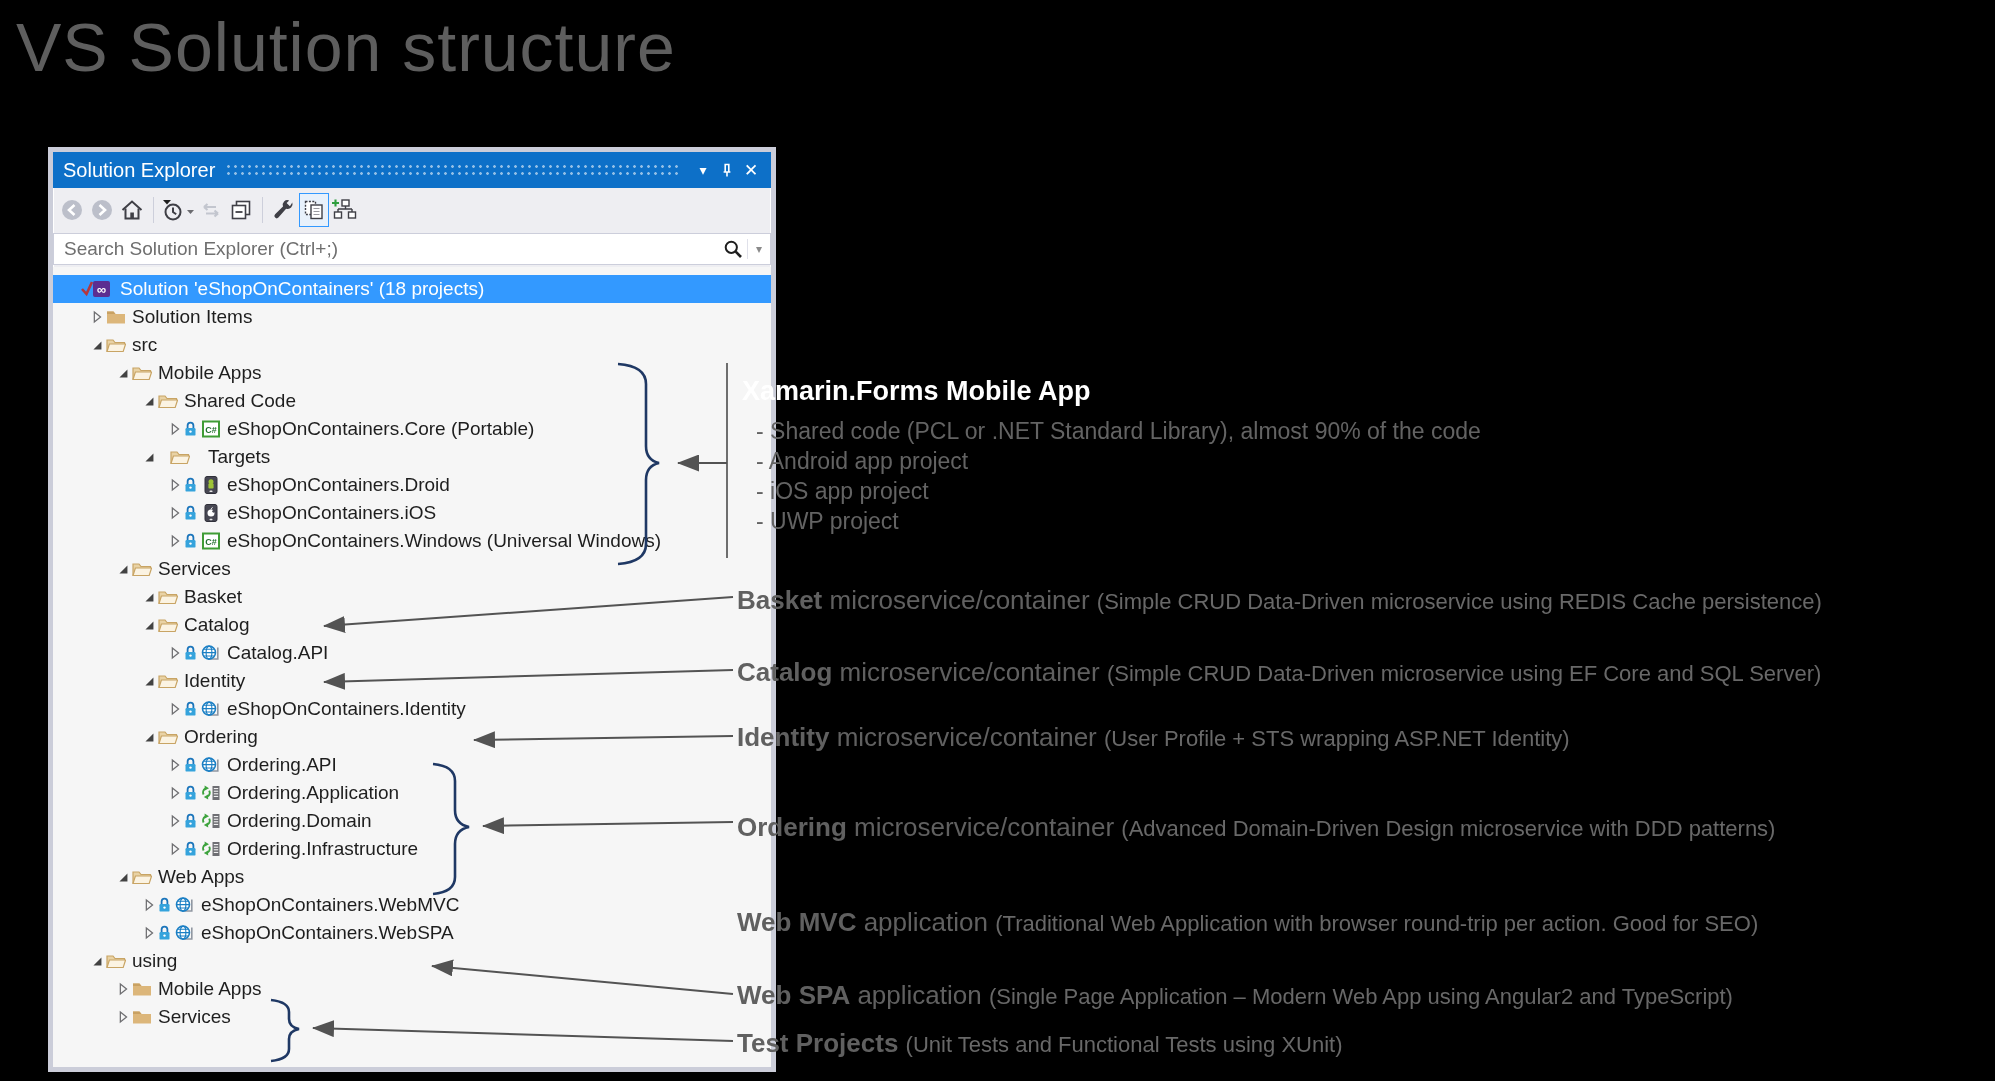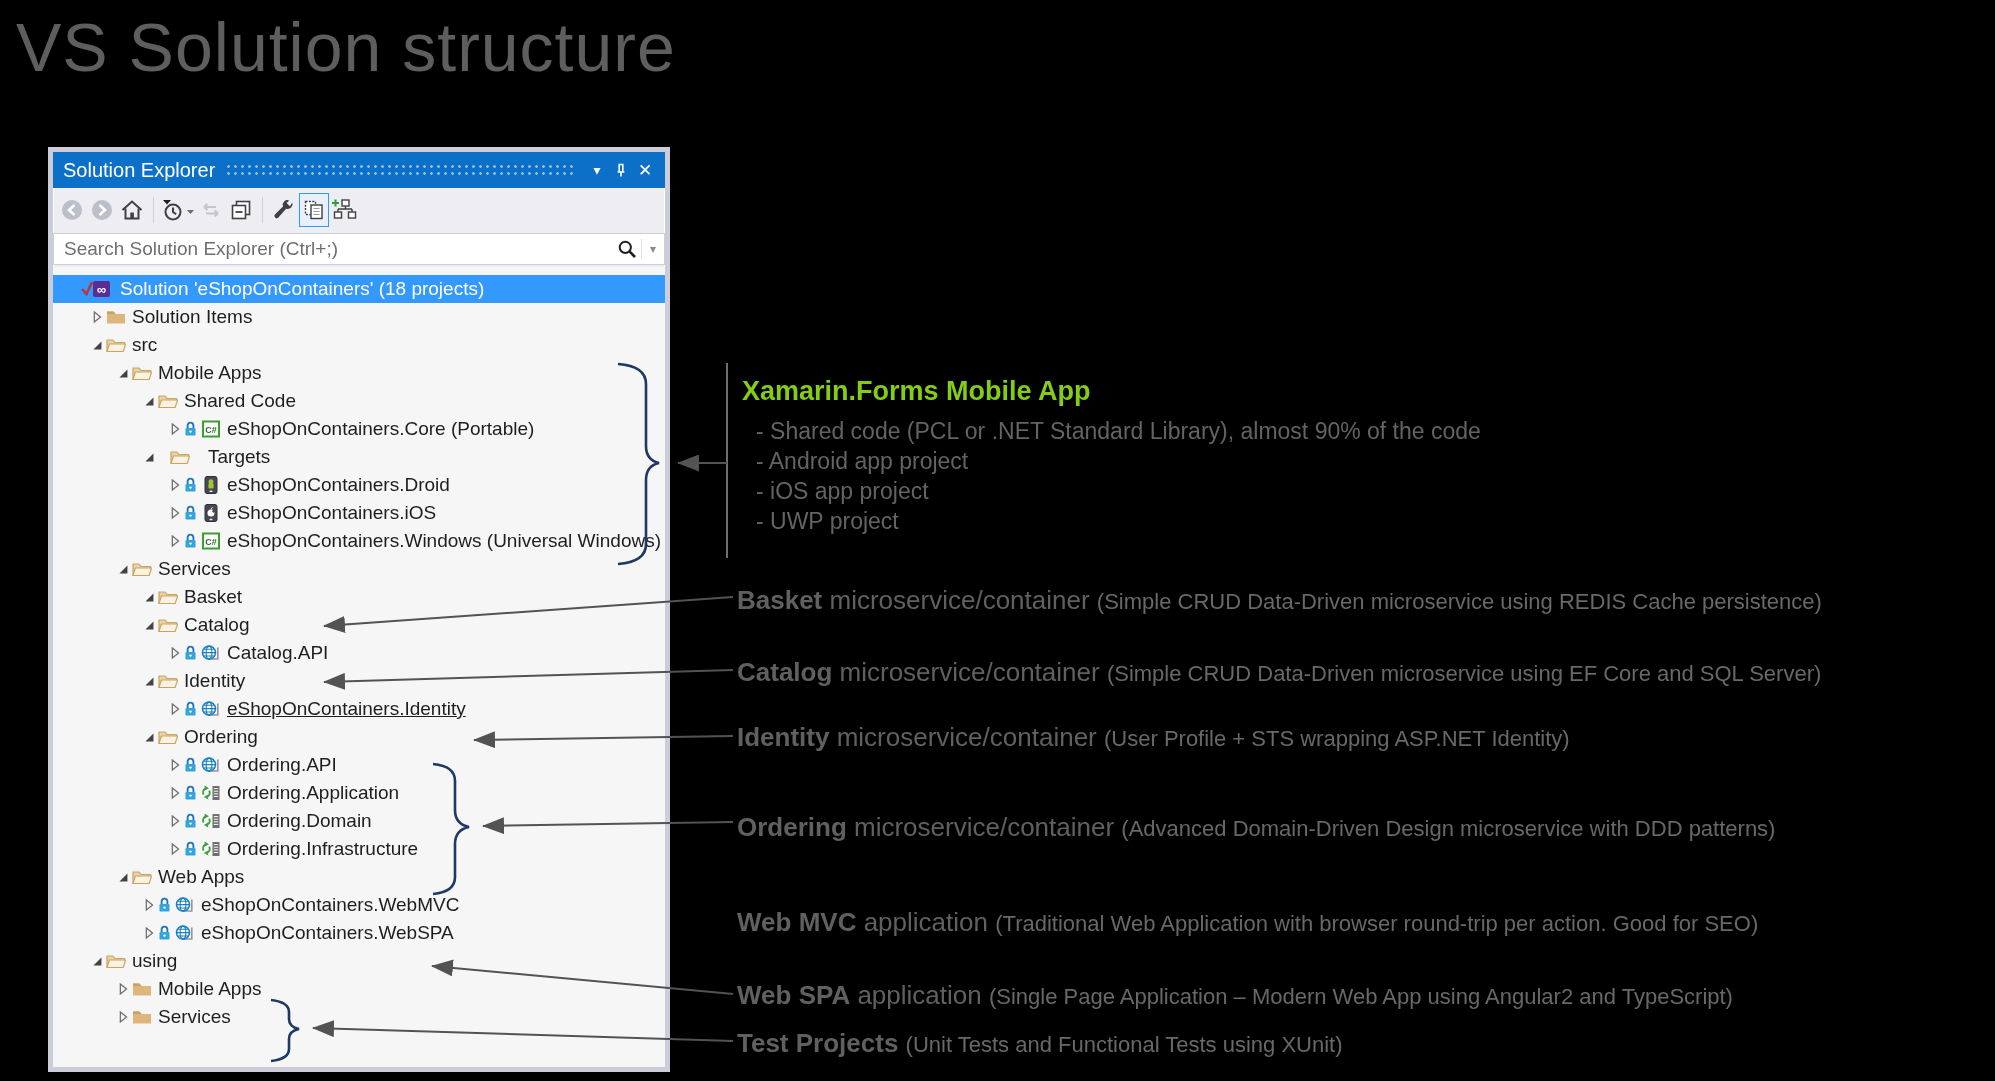--- a/index.html
+++ b/index.html
@@ -4,21 +4,21 @@
 <style>
   html,body{margin:0;padding:0;background:#000;}
   body{width:1995px;height:1081px;position:relative;overflow:hidden;
        font-family:"Liberation Sans",sans-serif;}
 
   
   .slide-title{position:absolute;left:16px;top:8px;font-size:68px;font-weight:300;
                color:#5E5E5E;letter-spacing:1px;white-space:nowrap;}
 
   
-  .panel{position:absolute;left:48px;top:147px;width:622px;height:925px;
+  .panel{position:absolute;left:48px;top:147px;width:728px;height:925px;
          box-sizing:border-box;background:#EEEEF2;border:5px solid #CBCDD9;
          box-shadow:inset 0 0 0 1px #fff;display:flex;flex-direction:column;z-index:1;}
   .titlebar{height:36px;background:#0D70C8;display:flex;align-items:center;
             color:#fff;padding:0 8px 0 10px;flex:0 0 auto;}
   .titlebar .tb-title{font-size:20px;white-space:nowrap;}
   .tb-dots{flex:1;height:14px;margin:0 10px;
            background-image:radial-gradient(rgba(255,255,255,.55) 1.1px,transparent 1.6px);
            background-size:7px 7px;}
   .tb-ico{width:24px;height:24px;display:flex;align-items:center;justify-content:center;
           font-size:14px;color:#fff;}
@@ -40,21 +40,21 @@
             white-space:nowrap;}
   .tree-row.selected{background:#3399FF;color:#fff;}
   .expander{width:19px;flex:0 0 19px;display:flex;align-items:center;justify-content:center;}
   .lockic{width:15px;flex:0 0 15px;display:flex;align-items:center;margin-right:2px;}
   .nodeic{width:22px;flex:0 0 22px;display:flex;align-items:center;margin-right:4px;}
   .nodeic.wide{width:36px;flex:0 0 36px;}
   .tlabel.bold{font-weight:bold;}
 
   
   .xamarin{position:absolute;left:742px;top:376px;z-index:2;color:#5F5F5F;}
-  .xamarin h2{margin:0;font-size:27px;font-weight:bold;color:#84cc16;white-space:nowrap;}
+  .xamarin h2{margin:0;font-size:27px;font-weight:bold;color:#ffffff;white-space:nowrap;}
   .xamarin ul{list-style:none;margin:9px 0 0 14px;padding:0;font-size:23px;line-height:30px;
               color:#636363;}
   .callout{position:absolute;left:737px;font-size:26px;color:#606060;white-space:nowrap;z-index:2;}
   .callout .b{font-weight:bold;}
   .callout .s{font-size:22px;color:#686868;}
 
   .overlay{position:absolute;left:0;top:0;z-index:3;pointer-events:none;}
 </style>
 </head>
 <body>
@@ -391,21 +391,21 @@
           </svg>
         </span>
         <span class="nodeic">
           <svg width="20" height="18" viewBox="0 0 20 18">
             <path d="M1 15.5 V4 h6 l2 2.5 h9.5 V9" fill="#E9D2A4" stroke="#C8A464" stroke-width="1.2"></path>
             <path d="M1 15.5 L3.4 8 H19.6 L17.2 15.5 Z" fill="#FBF3E2" stroke="#C8A464" stroke-width="1.2"></path>
           </svg>
         </span>
         <span class="tlabel">Identity</span>
       </div>
-      <div class="tree-row" style="padding-left: 112px; text-decoration: underline;">
+      <div class="tree-row" style="padding-left: 112px;">
         <span class="expander">
           <svg width="16" height="16" viewBox="0 0 18 18">
             <path d="M6 3.5 L13 9 L6 14.5 Z" fill="#F6F6F6" stroke="#6D6D70" stroke-width="1.4"></path>
           </svg>
         </span>
         <span class="lockic">
           <svg width="13" height="16" viewBox="0 0 13 16">
             <path d="M3.6 7 V4.6 a2.9 2.9 0 0 1 5.8 0 V7" fill="none" stroke="#1B75BB" stroke-width="1.8"></path>
             <rect x="1.5" y="7" width="10" height="7.6" rx="1.2" fill="#35A3DC"></rect>
             <circle cx="6.5" cy="10.6" r="1.2" fill="#fff"></circle>

